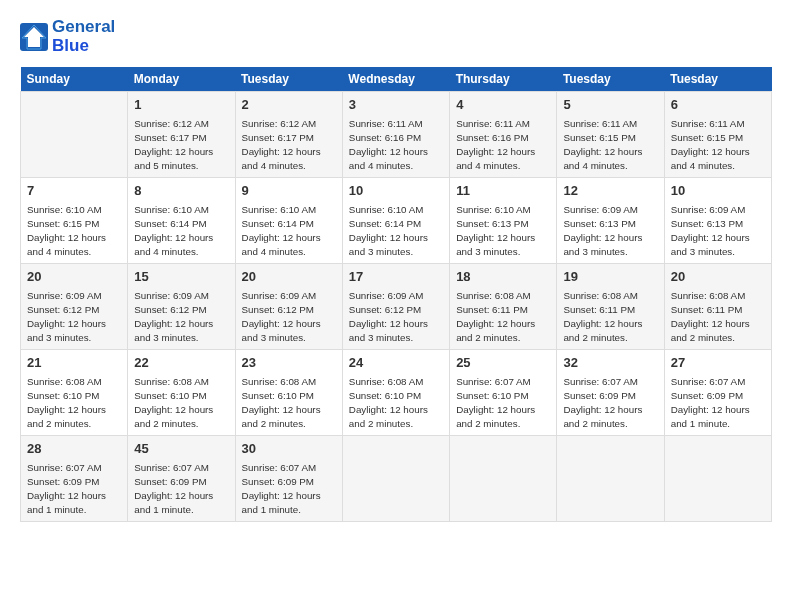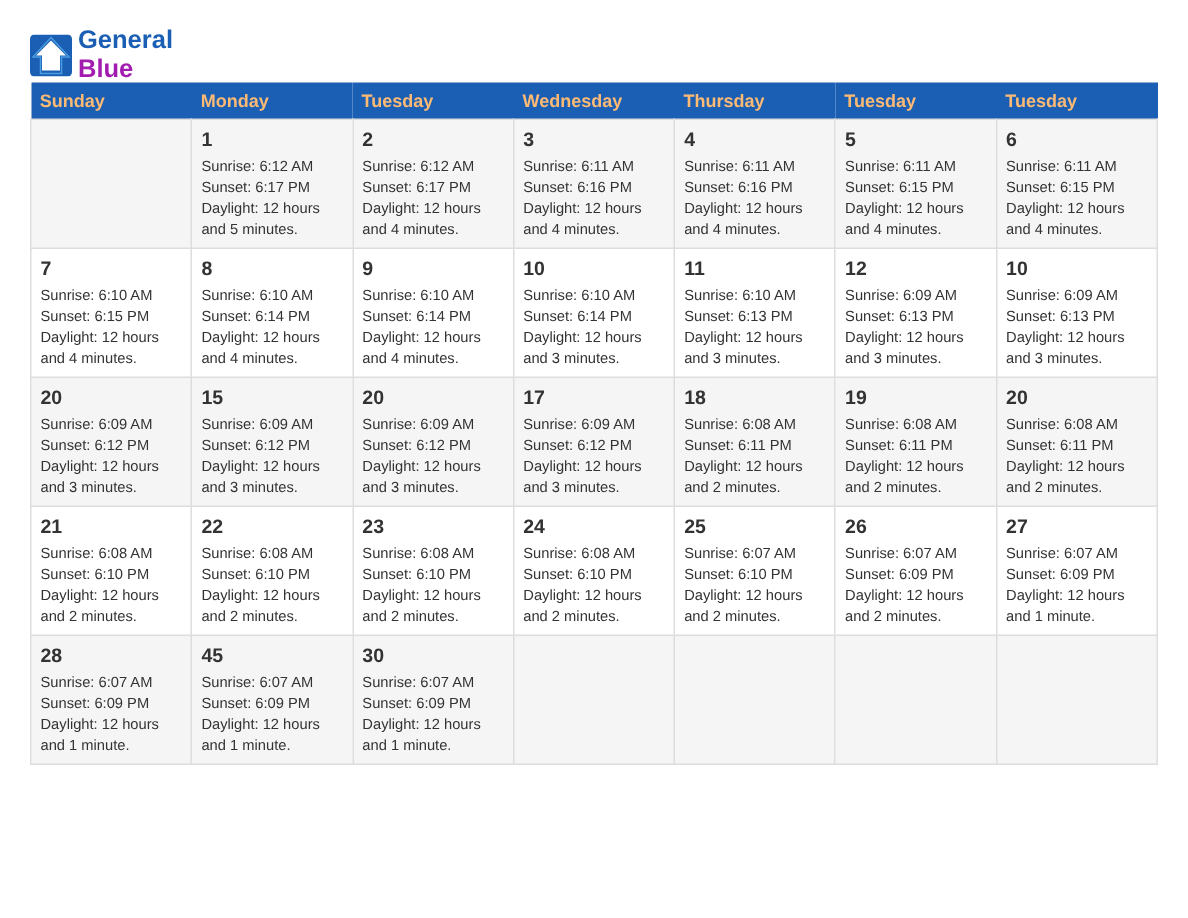--- a/index.html
+++ b/index.html
@@ -11,21 +11,21 @@
       overflow: hidden;
     }
     .page {
       width: 792px;
       padding: 18px 20px 10px 20px;
     }
     .header {
       display: flex;
       justify-content: space-between;
       align-items: flex-end;
-      margin-bottom: 0;
+      margin-bottom: 12px;
     }
     .logo {
       display: flex;
       align-items: center;
     }
     .logo-icon {
       width: 28px;
       height: 28px;
       margin-right: 4px;
     }
@@ -42,21 +42,21 @@
       font-size: 16px;
       color: #555;
     }
     table {
       width: 100%;
       border-collapse: collapse;
       font-size: 10.5px;
     }
     thead tr th {
       background-color: #1a5fb4;
-      color: #fdba74;
+      color: #ffffff;
       text-align: left;
       padding: 5px 6px;
       font-size: 12px;
       font-weight: bold;
     }
     tbody tr td {
       vertical-align: top;
       padding: 4px 6px;
       border: 1px solid #ddd;
       color: #333;
@@ -87,21 +87,21 @@
 <div class="page">
   <div class="header">
     <div class="logo">
       <svg class="logo-icon" viewBox="0 0 28 28">
         <rect x="0" y="0" width="28" height="28" rx="3" fill="#1a5fb4"></rect>
         <polygon points="14,4 24,14 20,14 20,24 8,24 8,14 4,14" fill="white"></polygon>
         <polygon points="14,2 26,15 21,15 21,26 7,26 7,15 2,15" fill="none" stroke="#4a9de0" stroke-width="1"></polygon>
       </svg>
       <div>
         <div style="font-size:17px;font-weight:bold;color:#1a5fb4;line-height:1.1;">General</div>
-        <div style="font-size:17px;font-weight:bold;color:#a21caf;line-height:1.1;">Blue</div>
+        <div style="font-size:17px;font-weight:bold;color:#1d4ed8;line-height:1.1;">Blue</div>
       </div>
     </div>
     <div class="title-block">
       <div class="main-title"></div>
       <div class="subtitle"></div>
     </div>
   </div>
 
   <table>
     <thead>
@@ -293,21 +293,21 @@
 and 2 minutes.</div>
           </td>
           <td>
             <span class="day-num">25</span>
             <div class="day-info" style="white-space: pre-line;">Sunrise: 6:07 AM
 Sunset: 6:10 PM
 Daylight: 12 hours
 and 2 minutes.</div>
           </td>
           <td>
-            <span class="day-num">26</span>
+            <span class="day-num">32</span>
             <div class="day-info" style="white-space: pre-line;">Sunrise: 6:07 AM
 Sunset: 6:09 PM
 Daylight: 12 hours
 and 2 minutes.</div>
           </td>
           <td>
             <span class="day-num">27</span>
             <div class="day-info" style="white-space: pre-line;">Sunrise: 6:07 AM
 Sunset: 6:09 PM
 Daylight: 12 hours

